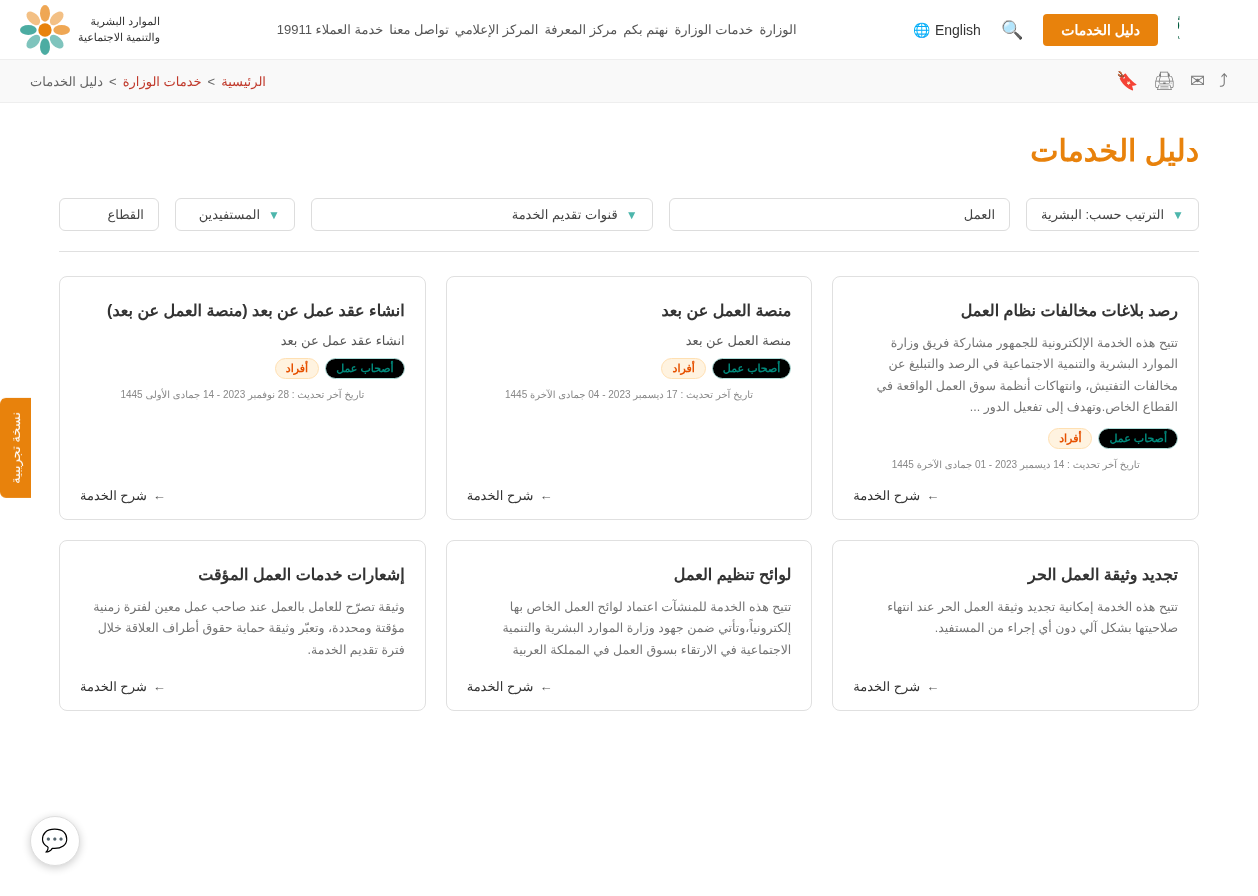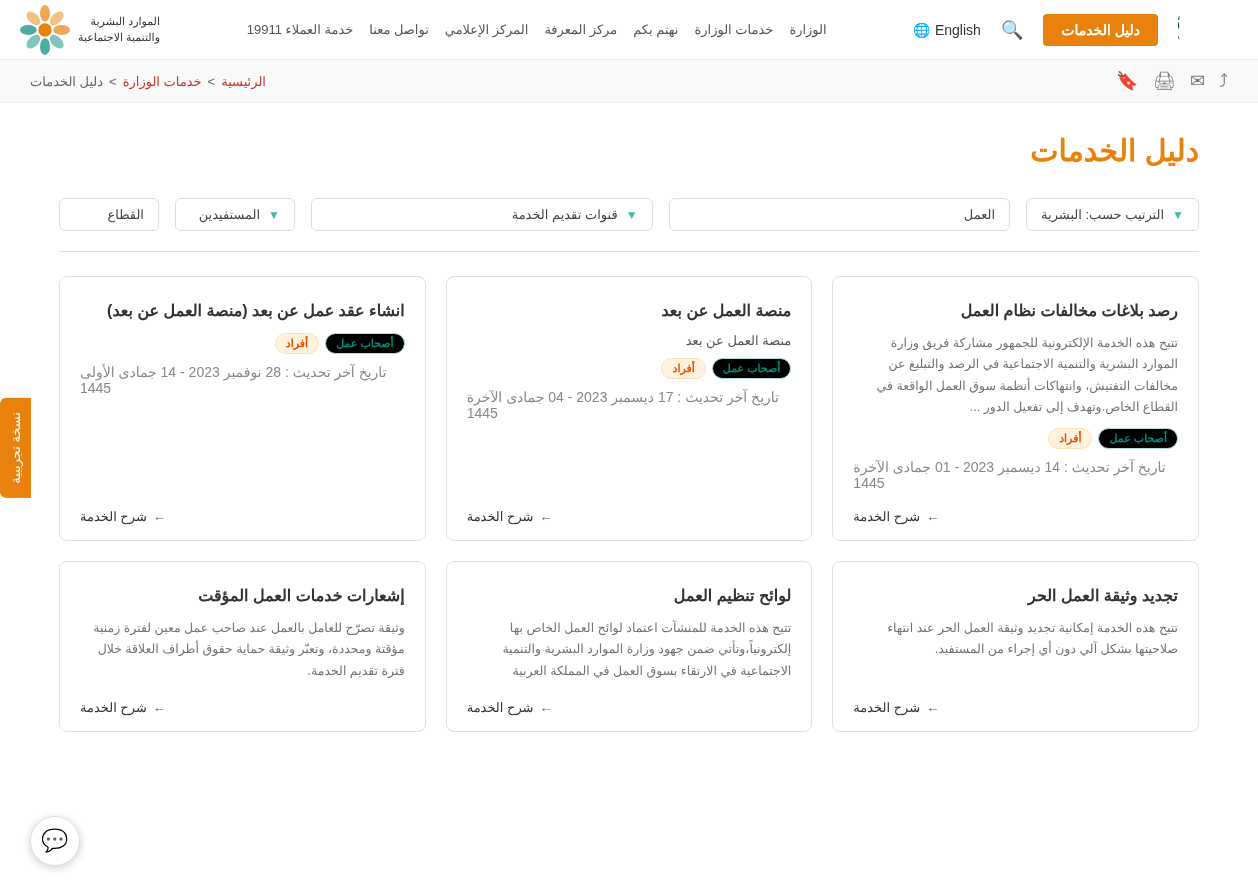--- a/index.html
+++ b/index.html
@@ -58,21 +58,21 @@
       gap: 4px;
       background: none;
       border: none;
       cursor: pointer;
       font-size: 14px;
       color: #333;
     }
     .nav-links {
       display: flex;
       align-items: center;
-      gap: 16px;
+      gap: 6px;
       flex-direction: row-reverse;
     }
     .nav-links a {
       text-decoration: none;
       color: #555;
       font-size: 13px;
       white-space: nowrap;
     }
     .ministry-logo {
       display: flex;
@@ -254,23 +254,23 @@
       background: #000000;
       color: #00897b;
       border: 1px solid #b2dfdb;
     }
     .tag-orange {
       background: #fff3e0;
       color: #e65100;
       border: 1px solid #ffe0b2;
     }
     .card-date {
-      font-size: 14px;
+      font-size: 10px;
       color: #888;
-      text-align: left;
+      text-align: center;
     }
     .card-footer {
       display: flex;
       justify-content: flex-end;
       align-items: center;
       margin-top: auto;
       padding-top: 8px;
       border-top: none;
     }
     .card-link {
@@ -432,20 +432,21 @@
       <div class="card-footer">
         <a class="card-link" href="#">
           <span class="arrow">←</span>
           <span>شرح الخدمة</span>
         </a>
       </div>
     </div>
 
     <div class="card">
       <div class="card-title">انشاء عقد عمل عن بعد (منصة العمل عن بعد)</div>
+      <div class="card-subtitle">انشاء عقد عمل عن بعد</div>
       <div class="tags">
         <span class="tag tag-teal">أصحاب عمل</span>
         <span class="tag tag-orange">أفراد</span>
       </div>
       <div class="card-date">تاريخ آخر تحديث : 28 نوفمبر 2023 - 14 جمادى الأولى 1445</div>
       <div class="card-footer">
         <a class="card-link" href="#">
           <span class="arrow">←</span>
           <span>شرح الخدمة</span>
         </a>

